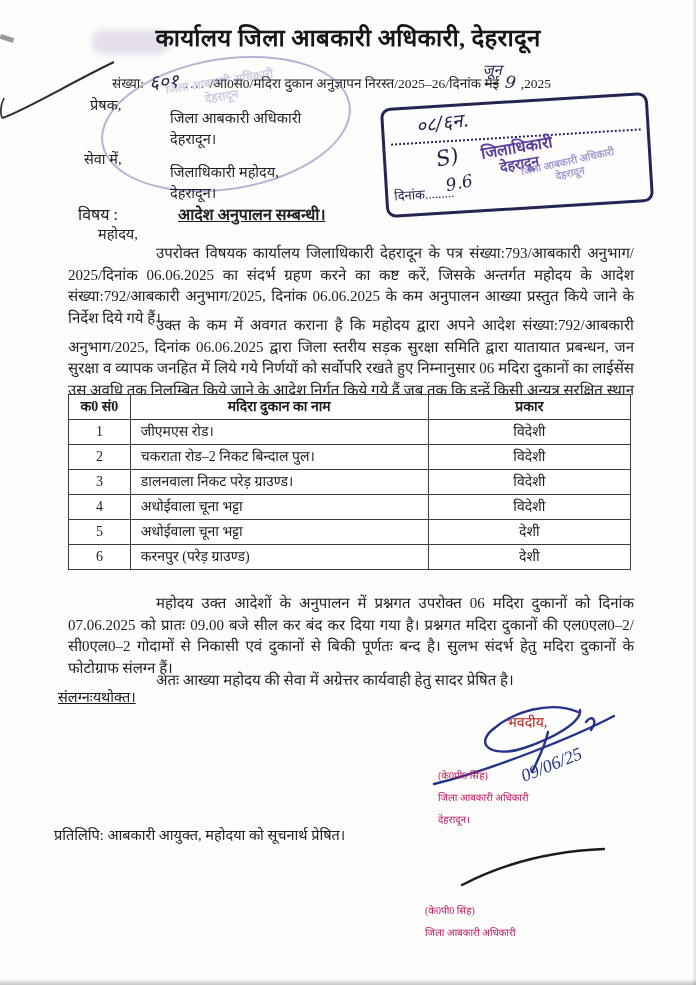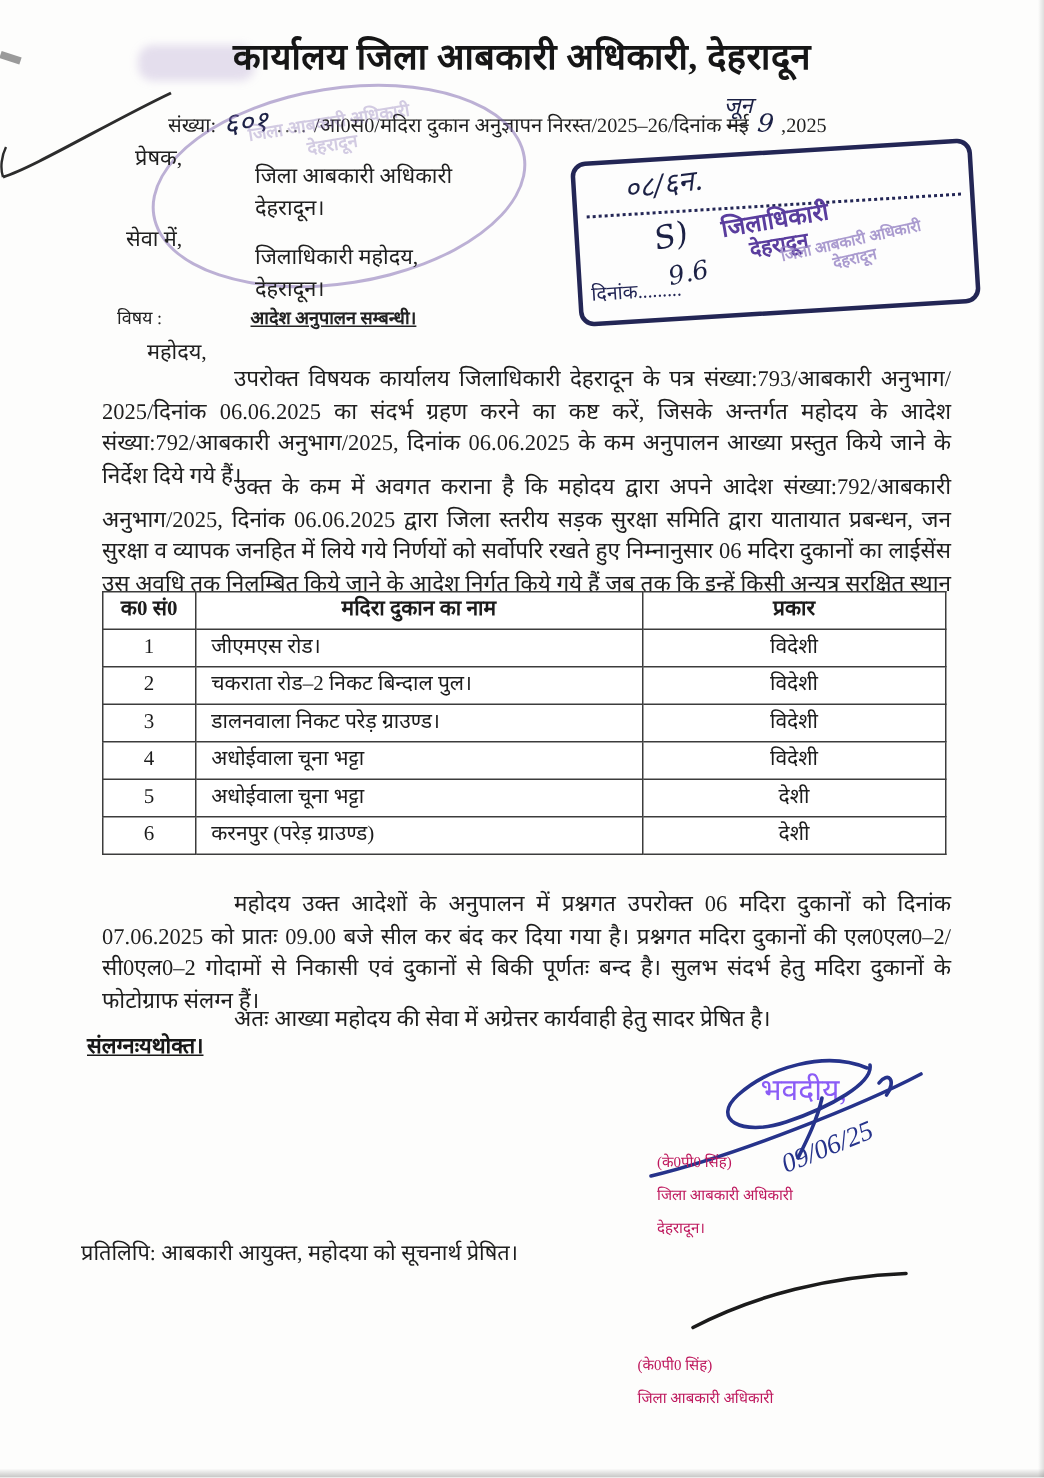--- a/index.html
+++ b/index.html
@@ -31,21 +31,21 @@
   }
   .hw-number{font-size:19px;display:inline-block;transform:rotate(-3deg);margin:0 2px;}
   .ref-dots{letter-spacing:2px;color:#555;}
   .month-wrap{position:relative;display:inline-block;}
   .month-struck{text-decoration:line-through;margin-top:21px;}
   .hw-month{position:absolute;top:-15px;left:-2px;font-size:15px;white-space:nowrap;}
   .hw-day{font-size:17px;display:inline-block;transform:rotate(6deg);margin:0 2px;}
   
   .blk-label{font-size:14.5px;color:#1f1f1f;}
   .addr-lines{font-size:14.5px;line-height:21px;color:#1f1f1f;}
-  .subject-row{font-size:12px;}
+  .subject-row{font-size:16px;}
   .subject-text{font-weight:700;text-decoration:underline;margin-left:56px;}
   
   .para{
     left:68px;width:566px;
     font-size:15px;line-height:21.5px;
     text-align:justify;color:#1e1e1e;
   }
   .para.ind{text-indent:88px;}
   
   .shops-table{
@@ -58,22 +58,22 @@
     border:1px solid #3c3c3c;
     padding:3px 10px;
     line-height:18px;
   }
   .shops-table{border:1.6px solid #2e2e2e;}
   .shops-table th{font-weight:700;text-align:center;}
   .col-sn{width:11%;text-align:center;}
   .col-name{width:53%;text-align:left;}
   .col-type{width:36%;text-align:center;}
   
-  .enclosure{font-size:14.5px;font-weight:700;text-decoration:underline;color:#181818;}
-  .closing-label{font-size:20px;color:#8b5cf6;}
+  .enclosure{font-size:14.5px;font-weight:400;text-decoration:underline;color:#181818;}
+  .closing-label{font-size:14px;color:#b91c1c;}
   .sig-name-block{width:210px;font-size:10px;line-height:22px;color:#be185d;}
   .copy-line{font-size:14.5px;color:#1e1e1e;}
   
   .oval-stamp{
     top:58px;left:100px;width:248px;height:128px;
     border:2.5px solid rgba(124,99,173,.5);
     border-radius:50%;
     transform:rotate(-9deg);
     pointer-events:none;
   }

